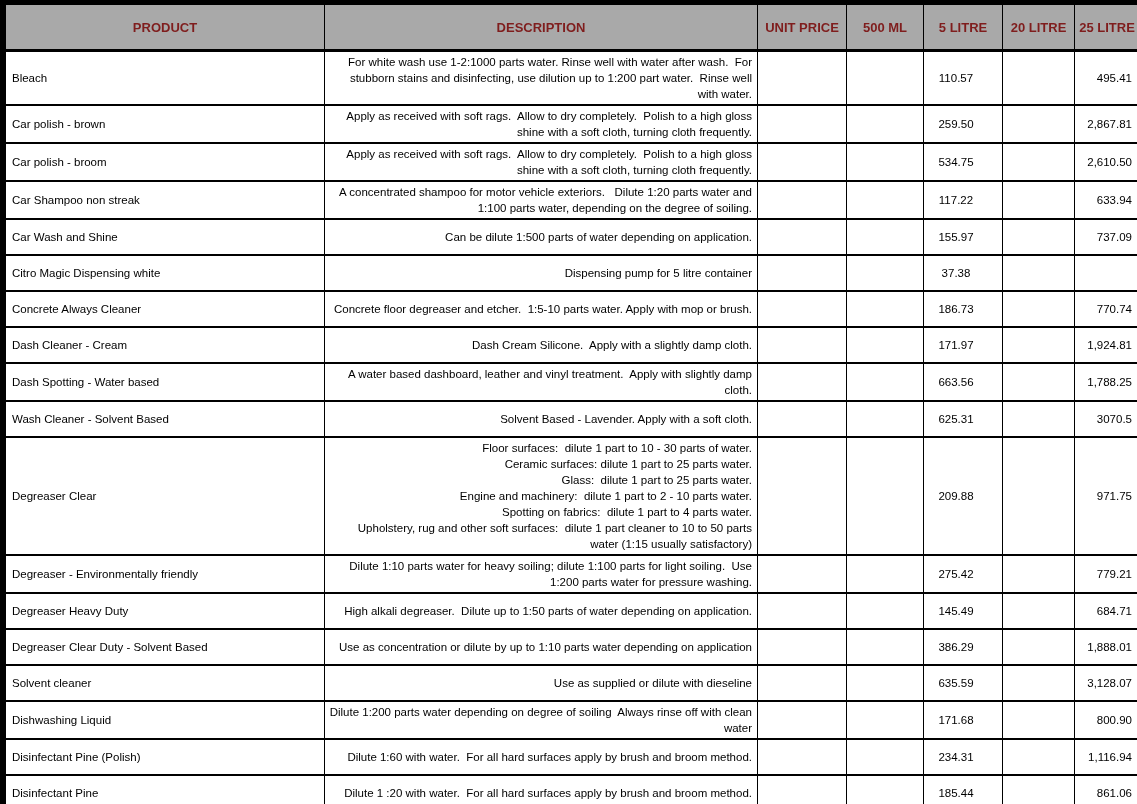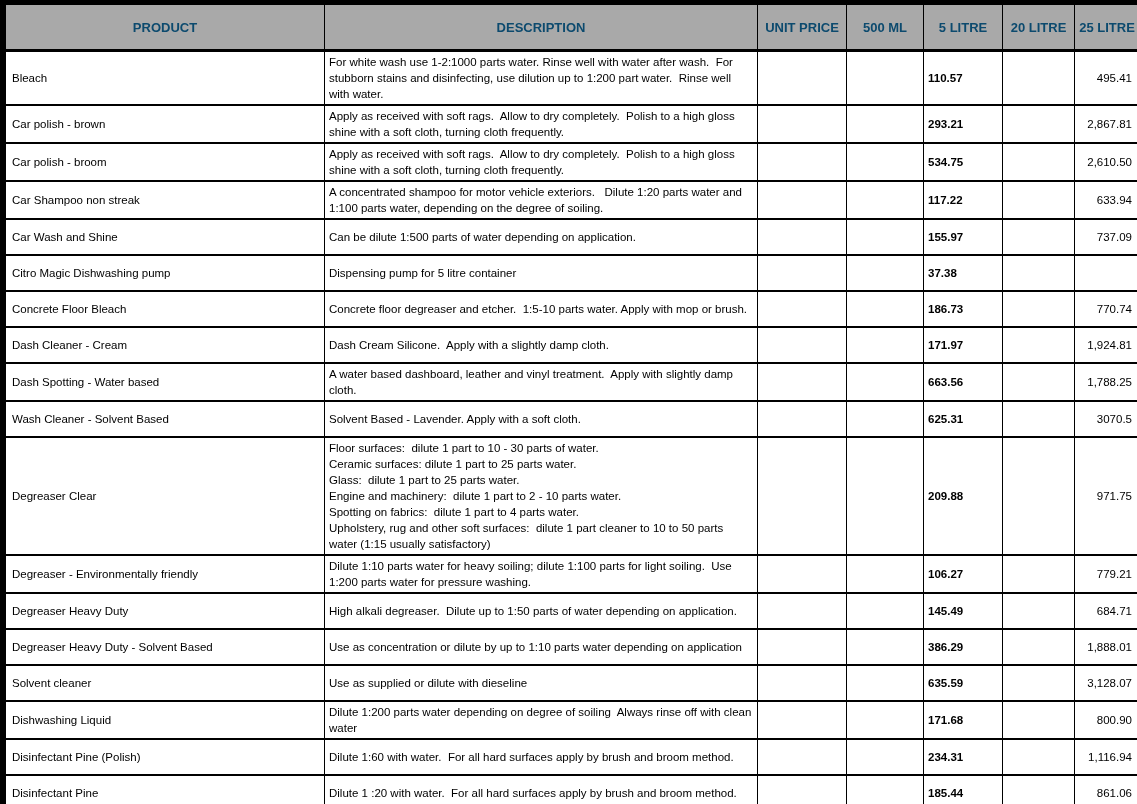--- a/index.html
+++ b/index.html
@@ -24,21 +24,21 @@
     table-layout: fixed;
     width: 1127px;
     height: 795px;
   }
   th {
     background: #a9a9a9;
     border: 1px solid #000;
     border-bottom: 3px solid #000;
     font-size: 13px;
     font-weight: bold;
-    color: #0c4a6e;
+    color: #7f1d1d;
     text-align: center;
     white-space: nowrap;
     height: 44px;
     padding: 0 1px;
     overflow: hidden;
   }
   td {
     background: #ffffff;
     border: 1px solid #000;
     border-top: 2px solid #000;
@@ -57,29 +57,28 @@
   .col-litre_5     { width: 76px;  }
   .col-litre_20    { width: 69px;  }
   .col-litre_25    { width: 62px;  }
   td.col-product {
     text-align: left;
     padding-left: 6px;
     line-height: 13px;
     margin-top: 28px;
   }
   td.col-description {
-    text-align: left;
+    text-align: right;
     white-space: pre-wrap;
     line-height: 16px;
     padding: 2px 5px 2px 4px;
   }
   td.col-litre_5 {
-    text-align: left;
+    text-align: center;
     padding-right: 18px;
-    font-weight: bold;
   }
   td.col-litre_25 {
     text-align: right;
     padding-right: 7px;
   }
   td.col-unit_price, td.col-ml_500, td.col-litre_20 {
     text-align: right;
   }
 </style>
 </head>
@@ -106,21 +105,21 @@
           <td class="col-ml_500"></td>
           <td class="col-litre_5">110.57</td>
           <td class="col-litre_20"></td>
           <td class="col-litre_25">495.41</td>
         </tr>
         <tr>
           <td class="col-product">Car polish - brown</td>
           <td class="col-description">Apply as received with soft rags.  Allow to dry completely.  Polish to a high gloss shine with a soft cloth, turning cloth frequently.</td>
           <td class="col-unit_price"></td>
           <td class="col-ml_500"></td>
-          <td class="col-litre_5">293.21</td>
+          <td class="col-litre_5">259.50</td>
           <td class="col-litre_20"></td>
           <td class="col-litre_25">2,867.81</td>
         </tr>
         <tr>
           <td class="col-product">Car polish - broom</td>
           <td class="col-description">Apply as received with soft rags.  Allow to dry completely.  Polish to a high gloss shine with a soft cloth, turning cloth frequently.</td>
           <td class="col-unit_price"></td>
           <td class="col-ml_500"></td>
           <td class="col-litre_5">534.75</td>
           <td class="col-litre_20"></td>
@@ -138,30 +137,30 @@
         <tr>
           <td class="col-product">Car Wash and Shine</td>
           <td class="col-description">Can be dilute 1:500 parts of water depending on application.</td>
           <td class="col-unit_price"></td>
           <td class="col-ml_500"></td>
           <td class="col-litre_5">155.97</td>
           <td class="col-litre_20"></td>
           <td class="col-litre_25">737.09</td>
         </tr>
         <tr>
-          <td class="col-product">Citro Magic Dishwashing pump</td>
+          <td class="col-product">Citro Magic Dispensing white</td>
           <td class="col-description">Dispensing pump for 5 litre container</td>
           <td class="col-unit_price"></td>
           <td class="col-ml_500"></td>
           <td class="col-litre_5">37.38</td>
           <td class="col-litre_20"></td>
           <td class="col-litre_25"></td>
         </tr>
         <tr>
-          <td class="col-product">Concrete Floor Bleach</td>
+          <td class="col-product">Concrete Always Cleaner</td>
           <td class="col-description">Concrete floor degreaser and etcher.  1:5-10 parts water. Apply with mop or brush.</td>
           <td class="col-unit_price"></td>
           <td class="col-ml_500"></td>
           <td class="col-litre_5">186.73</td>
           <td class="col-litre_20"></td>
           <td class="col-litre_25">770.74</td>
         </tr>
         <tr>
           <td class="col-product">Dash Cleaner - Cream</td>
           <td class="col-description">Dash Cream Silicone.  Apply with a slightly damp cloth.</td>
@@ -201,35 +200,35 @@
           <td class="col-ml_500"></td>
           <td class="col-litre_5">209.88</td>
           <td class="col-litre_20"></td>
           <td class="col-litre_25">971.75</td>
         </tr>
         <tr>
           <td class="col-product">Degreaser - Environmentally friendly</td>
           <td class="col-description">Dilute 1:10 parts water for heavy soiling; dilute 1:100 parts for light soiling.  Use 1:200 parts water for pressure washing.</td>
           <td class="col-unit_price"></td>
           <td class="col-ml_500"></td>
-          <td class="col-litre_5">106.27</td>
+          <td class="col-litre_5">275.42</td>
           <td class="col-litre_20"></td>
           <td class="col-litre_25">779.21</td>
         </tr>
         <tr>
           <td class="col-product">Degreaser Heavy Duty</td>
           <td class="col-description">High alkali degreaser.  Dilute up to 1:50 parts of water depending on application.</td>
           <td class="col-unit_price"></td>
           <td class="col-ml_500"></td>
           <td class="col-litre_5">145.49</td>
           <td class="col-litre_20"></td>
           <td class="col-litre_25">684.71</td>
         </tr>
         <tr>
-          <td class="col-product">Degreaser Heavy Duty -  Solvent Based</td>
+          <td class="col-product">Degreaser Clear Duty -  Solvent Based</td>
           <td class="col-description">Use as concentration or dilute by up to 1:10 parts water depending on application</td>
           <td class="col-unit_price"></td>
           <td class="col-ml_500"></td>
           <td class="col-litre_5">386.29</td>
           <td class="col-litre_20"></td>
           <td class="col-litre_25">1,888.01</td>
         </tr>
         <tr>
           <td class="col-product">Solvent cleaner</td>
           <td class="col-description">Use as supplied or dilute with dieseline</td>

